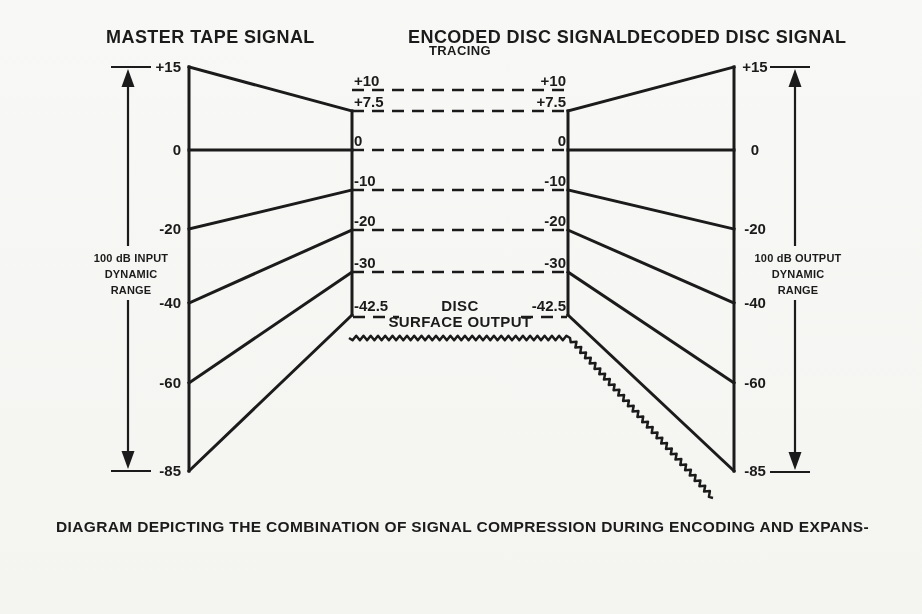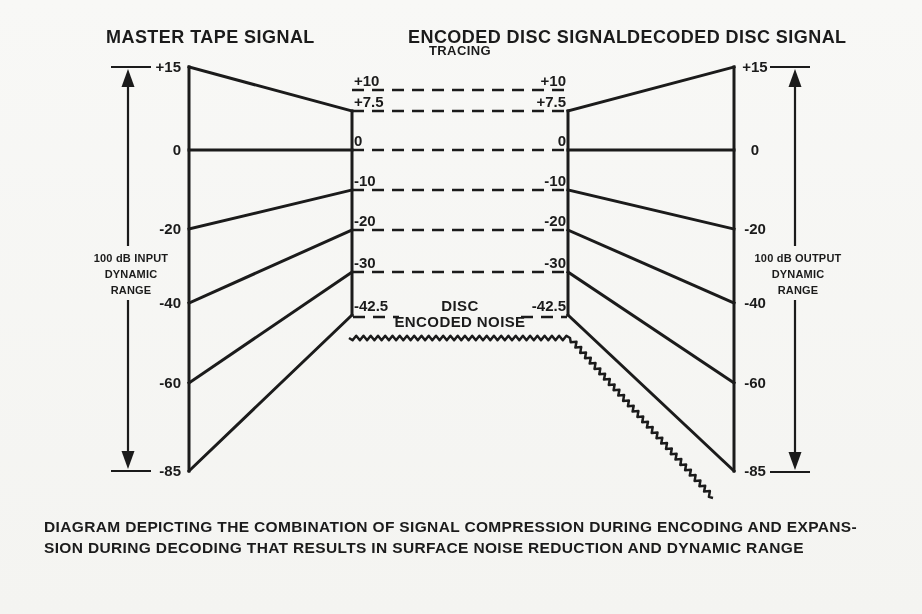--- a/index.html
+++ b/index.html
@@ -21,21 +21,21 @@
   .in-range{left:64px;}
   .out-range{left:731px;}
   #diagram{position:absolute;left:0;top:0;}
   #diagram line.ln{stroke:#1b1b1b;stroke-width:3;stroke-linecap:square;}
   #diagram line.dash{stroke:#1b1b1b;stroke-width:2.7;stroke-dasharray:12 8;}
   #diagram line.thin{stroke:#1b1b1b;stroke-width:2.2;stroke-linecap:butt;}
   #diagram path.noise{fill:none;stroke:#1b1b1b;stroke-width:2.5;stroke-linejoin:round;}
   #diagram polygon{fill:#1b1b1b;}
   #diagram text{font-family:"Liberation Sans",sans-serif;font-weight:bold;font-size:15px;fill:#1b1b1b;}
   .caption{
-    left:44px;top:516px;width:816px;
+    left:56px;top:516px;width:816px;
     font-weight:bold;font-size:15.5px;line-height:21px;letter-spacing:.35px;
   }
 </style>
 </head>
 <body>
 
 <svg id="diagram" width="922" height="505" viewBox="0 0 922 505" aria-hidden="false">
     <line x1="189" y1="67" x2="189" y2="471" class="ln"></line>
     <line x1="352" y1="111" x2="352" y2="315" class="ln"></line>
     <line x1="568" y1="111" x2="568" y2="315" class="ln"></line>
@@ -104,31 +104,30 @@
 <div class="abs hdr" style="left:106px;">MASTER TAPE SIGNAL</div>
 <div class="abs hdr" style="left:368px;margin-left:40px;">ENCODED DISC SIGNAL</div>
 <div class="abs hdr" style="left:627px;text-align:center;">DECODED DISC SIGNAL</div>
 
 <div class="abs note tracing">
   <div class="note-line">TRACING</div>
 </div>
 
 <div class="abs note discnoise">
   <div class="note-line">DISC</div>
-  <div class="note-line">ENCODED NOISE</div>
+  <div class="note-line">SURFACE OUTPUT</div>
 </div>
 
 <div class="abs note range-label in-range">
   <div class="note-line">100 dB INPUT</div>
   <div class="note-line">DYNAMIC</div>
   <div class="note-line">RANGE</div>
 </div>
 
 <div class="abs note range-label out-range">
   <div class="note-line">100 dB OUTPUT</div>
   <div class="note-line">DYNAMIC</div>
   <div class="note-line">RANGE</div>
 </div>
 
 <div class="abs caption">
   <div>DIAGRAM DEPICTING THE COMBINATION OF SIGNAL COMPRESSION DURING ENCODING AND EXPANS-</div>
-  <div>SION DURING DECODING THAT RESULTS IN SURFACE NOISE REDUCTION AND DYNAMIC RANGE</div>
 </div>
 
 </body></html>

